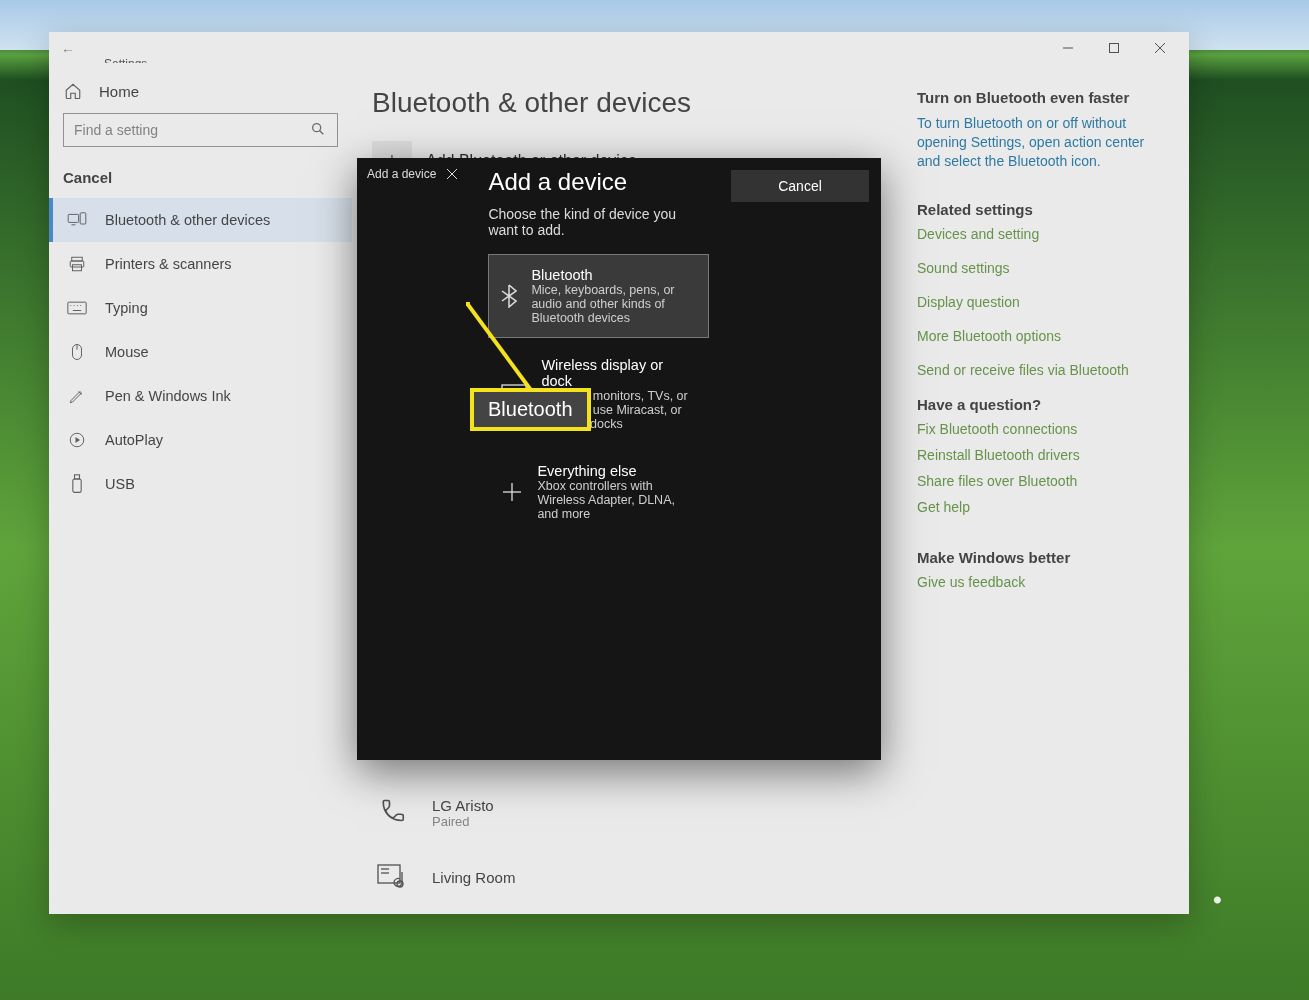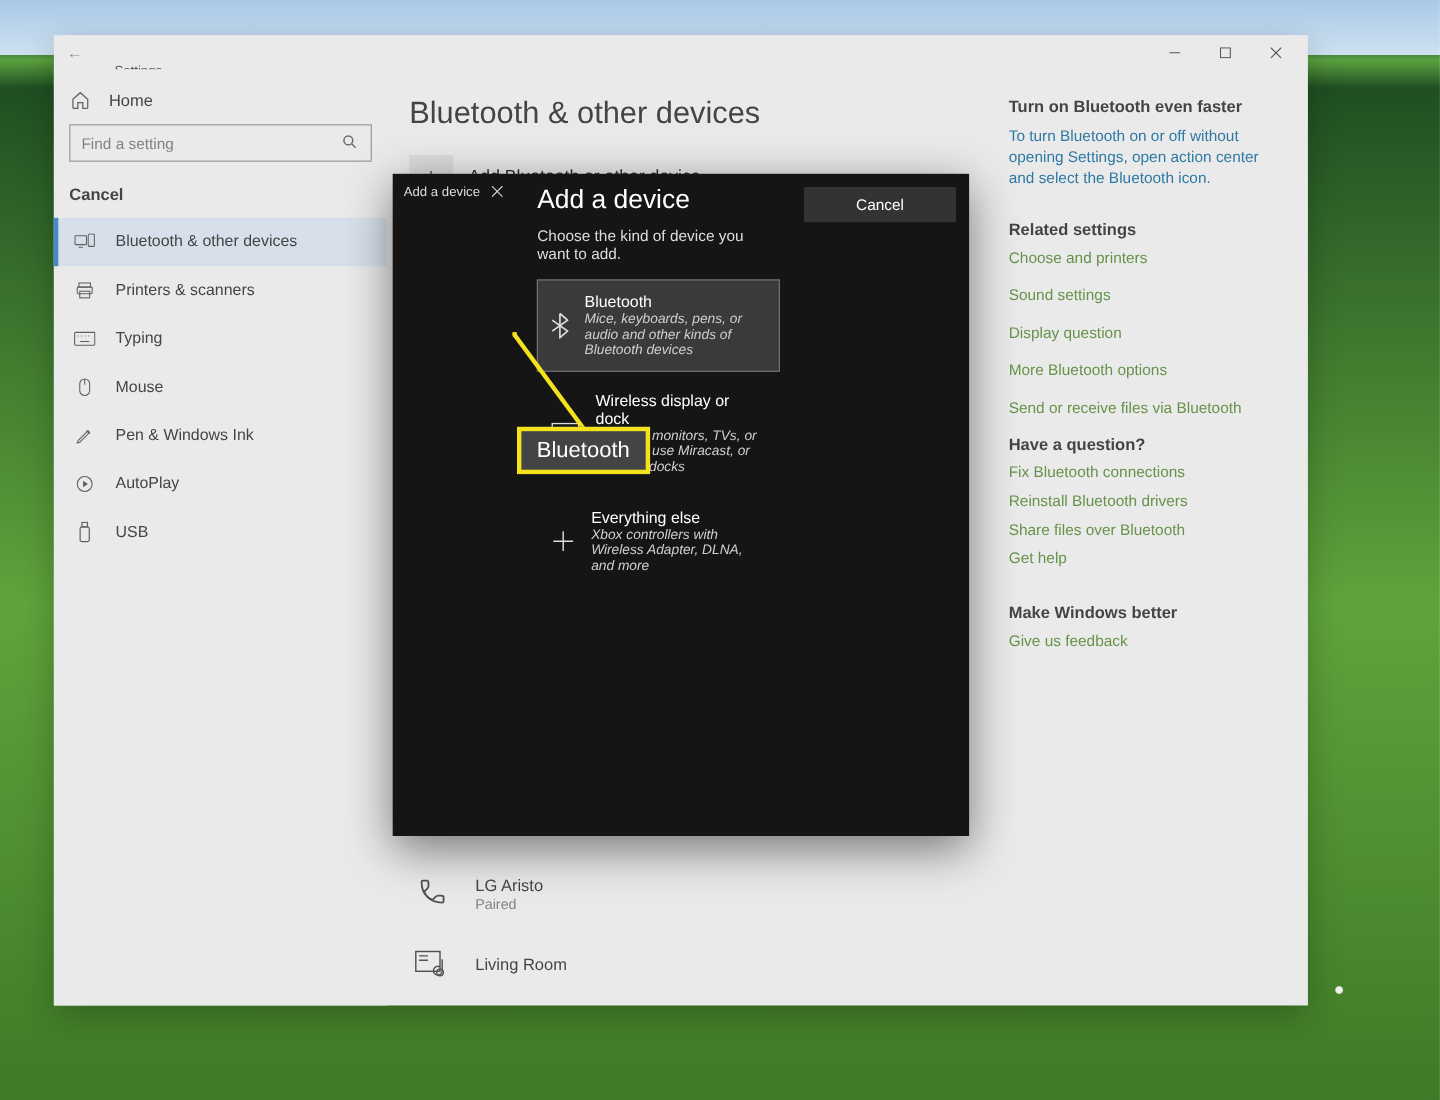--- a/index.html
+++ b/index.html
@@ -54,21 +54,21 @@
 .dlg-close{width:32px;height:32px;display:flex;align-items:center;justify-content:center;color:#ddd;}
 .dlg-body{padding:10px 10px 0;flex:1;display:flex;flex-direction:column;}
 .dlg-h{font-size:24px;font-weight:400;color:#fff;margin:0 0 10px;}
 .dlg-sub{font-size:14px;color:#ddd;margin:0 0 16px;}
 .opt{display:flex;align-items:center;gap:14px;padding:12px 12px;border:1px solid transparent;margin-bottom:6px;}
 .opt.selected{background:#3a3a3a;border-color:#777;}
 .opt-icn{width:28px;height:28px;display:flex;align-items:center;justify-content:center;}
 .opt-icn svg{display:block;fill:#ddd;}
 .opt-icn.stroke svg{stroke:#ddd;fill:none;}
 .opt-title{font-size:14.5px;color:#fff;}
-.opt-desc{font-size:12.5px;color:#cfcfcf;font-style:italic;}
+.opt-desc{font-size:12.5px;color:#cfcfcf;}
 .dlg-footer{display:flex;justify-content:flex-end;padding:12px 12px 14px;}
 .cancel-btn{width:138px;height:32px;background:#333;color:#fff;border:none;font-size:14px;}
 
 .dim{position:absolute;left:49px;top:32px;width:1140px;height:882px;background:rgba(170,170,170,.25);}
 
 .callout-line{position:absolute;left:466px;top:302px;width:80px;height:100px;pointer-events:none;}
 .callout-box{position:absolute;left:470px;top:388px;padding:6px 14px;background:#444;border:4px solid #f4e21c;color:#fff;font-size:20px;}
 </style>
 </head>
 <body>
@@ -224,21 +224,21 @@
             <div class="dev-name">Living Room</div>
           </div>
         </div>
       </div>
 
       <div class="right">
         <p class="side-h">Turn on Bluetooth even faster</p>
         <p class="side-p">To turn Bluetooth on or off without opening Settings, open action center and select the Bluetooth icon.</p>
 
         <p class="side-h">Related settings</p>
-        <a class="side-link">Choose and printers</a>
+        <a class="side-link">Devices and setting</a>
         <a class="side-link">Sound settings</a>
         <a class="side-link">Display question</a>
         <a class="side-link">More Bluetooth options</a>
         <a class="side-link" style="">Send or receive files via Bluetooth</a>
 
         <p class="side-h">Have a question?</p>
         <a class="side-link" style="margin-bottom:10px">Fix Bluetooth connections</a>
         <a class="side-link" style="margin-bottom:10px">Reinstall Bluetooth drivers</a>
         <a class="side-link" style="margin-bottom:10px">Share files over Bluetooth</a>
         <a class="side-link" style="margin-bottom:34px">Get help</a>

